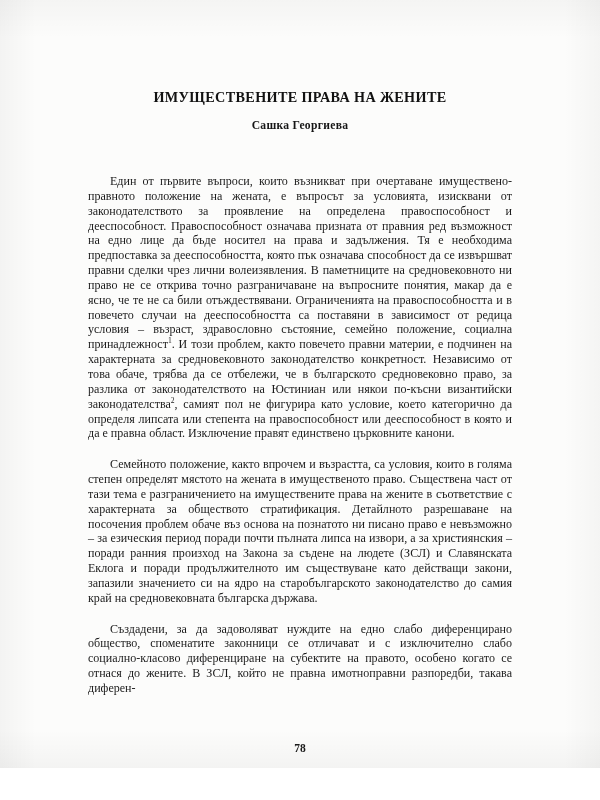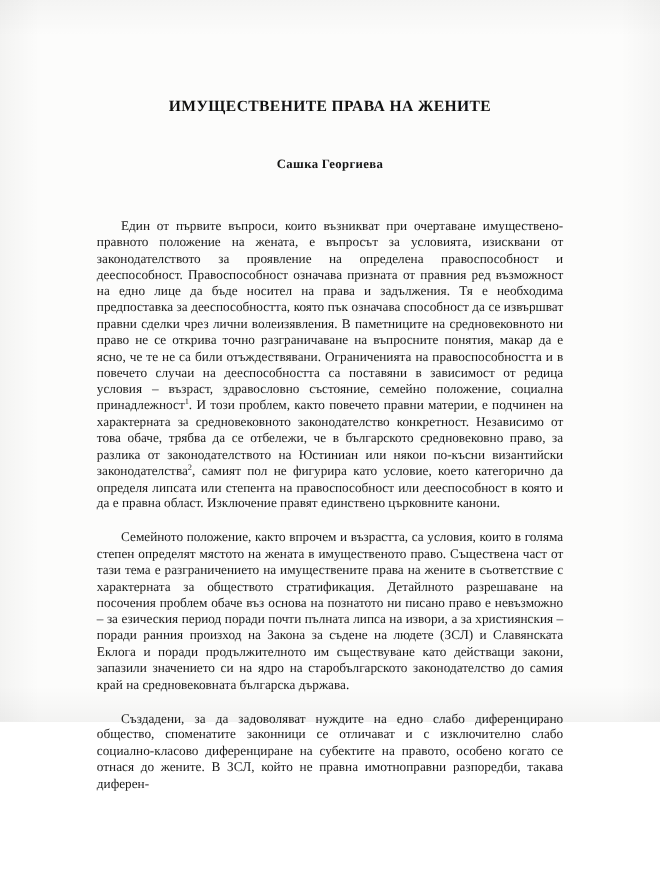--- a/index.html
+++ b/index.html
@@ -11,22 +11,22 @@
     width: 600px;
     height: 800px;
     overflow: hidden;
     font-family: "Liberation Serif", "DejaVu Serif", serif;
     color: #1a1a1a;
   }
 
   .page {
     position: relative;
     width: 600px;
-    height: 656px;
-    background: #e5e5e5;
+    height: 768px;
+    background: #4d7c0f;
     box-sizing: border-box;
   }
 
   
   .paper-tone {
     position: absolute;
     inset: 0;
     background:
       linear-gradient(to right, rgba(0,0,0,0.035) 0%, rgba(0,0,0,0) 6%, rgba(0,0,0,0) 94%, rgba(0,0,0,0.03) 100%),
       linear-gradient(to bottom, rgba(0,0,0,0.03) 0%, rgba(0,0,0,0) 5%, rgba(0,0,0,0) 95%, rgba(0,0,0,0.035) 100%),
@@ -53,21 +53,21 @@
     letter-spacing: 0.35px;
     line-height: 19px;
     color: #121212;
     white-space: nowrap;
   }
   .title-line.second {
     letter-spacing: 0.15px;
   }
 
   .author {
-    margin-top: 36px;
+    margin-top: 12px;
     text-align: center;
     font-weight: bold;
     font-size: 11.6px;
     letter-spacing: 0.3px;
     color: #151515;
   }
 
   .body-text {
     margin-top: 42px;
   }
@@ -118,13 +118,14 @@
 
       <p class="para"><span>Един от първите въпроси, които възникват при очертаване имуществено-правното положение на жената, е въпросът за условията, изисквани от законодателството за проявление на определена правоспособност и дееспособност. Правоспособност означава призната от правния ред възможност на едно лице да бъде носител на права и задължения. Тя е необходима предпоставка за дееспособността, която пък означава способност да се извършват правни сделки чрез лични волеизявления. В паметниците на средновековното ни право не се открива точно разграничаване на въпросните понятия, макар да е ясно, че те не са били отъждествявани. Ограниченията на правоспособността и в повечето случаи на дееспособността са поставяни в зависимост от редица условия – възраст, здравословно състояние, семейно положение, социална принадлежност</span><sup class="fn">1</sup><span>. И този проблем, както повечето правни материи, е подчинен на характерната за средновековното законодателство конкретност. Независимо от това обаче, трябва да се отбележи, че в българското средновековно право, за разлика от законодателството на Юстиниан или някои по-късни византийски законодателства</span><sup class="fn">2</sup><span>, самият пол не фигурира като условие, което категорично да определя липсата или степента на правоспособност или дееспособност в която и да е правна област. Изключение правят единствено църковните канони.</span></p>
 
       <p class="para">Семейното положение, както впрочем и възрастта, са условия, които в голяма степен определят мястото на жената в имущественото право. Съществена част от тази тема е разграничението на имуществените права на жените в съответствие с характерната за обществото стратификация. Детайлното разрешаване на посочения проблем обаче въз основа на познатото ни писано право е невъзможно – за езическия период поради почти пълната липса на извори, а за християнския – поради ранния произход на Закона за съдене на людете (ЗСЛ) и Славянската Еклога и поради продължителното им съществуване като действащи закони, запазили значението си на ядро на старобългарското законодателство до самия край на средновековната българска държава.</p>
 
       <p class="para">Създадени, за да задоволяват нуждите на едно слабо диференцирано общество, споменатите законници се отличават и с изключително слабо социално-класово диференциране на субектите на правото, особено когато се отнася до жените. В ЗСЛ, който не правна имотноправни разпоредби, такава диферен-</p>
 
     </div>
   </div>
 
+  <div class="page-number">78</div>
 </div>
 
 </body></html>

